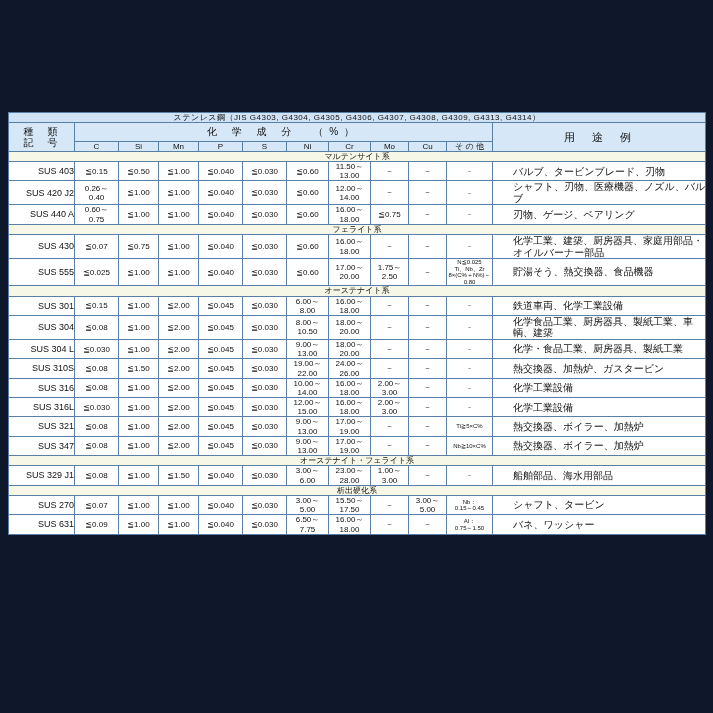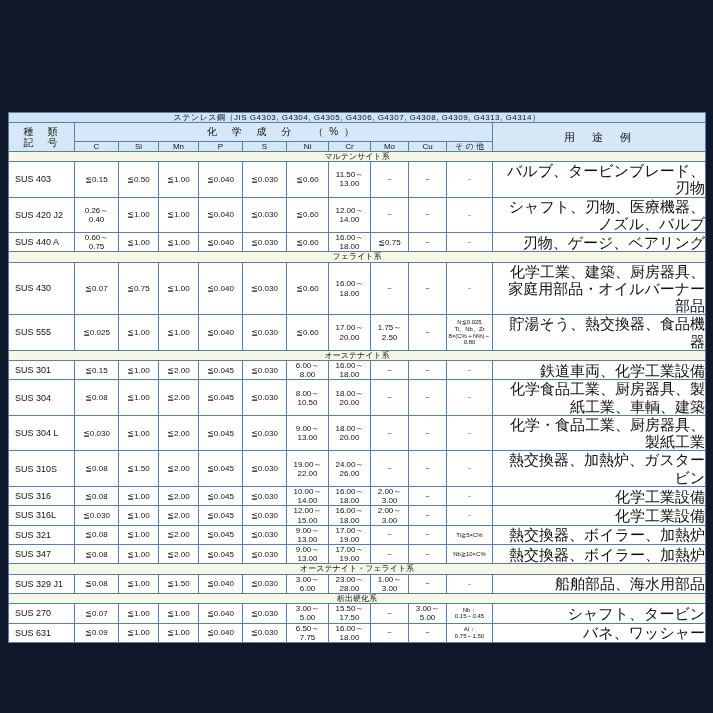--- a/index.html
+++ b/index.html
@@ -74,28 +74,27 @@
     font-size: 10px;
     font-weight: bold;
     color: #1a1a1a;
     margin-top: 12px;
   }
   .row td {
     background: #ffffff;
     padding: 4px 1px;
   }
   .row td.name {
+    text-align: right;
+    font-size: 9px;
+  }
+  .row td.use {
     text-align: left;
-    padding-left: 6px;
-    font-size: 9px;
-  }
-  .row td.use {
-    text-align: right;
-    padding-left: 11px;
-    font-size: 15px;
+    padding-left: 20px;
+    font-size: 10px;
   }
   .row td.other {
     font-size: 6px;
     line-height: 1.1;
   }
 </style>
 </head>
 <body>
 
 <div id="root">

